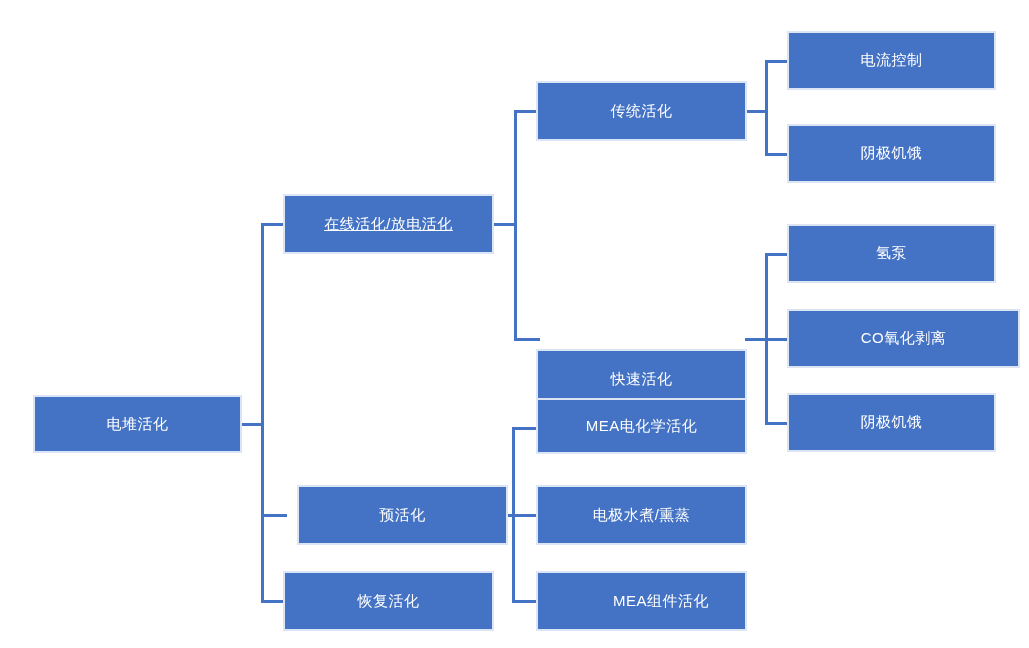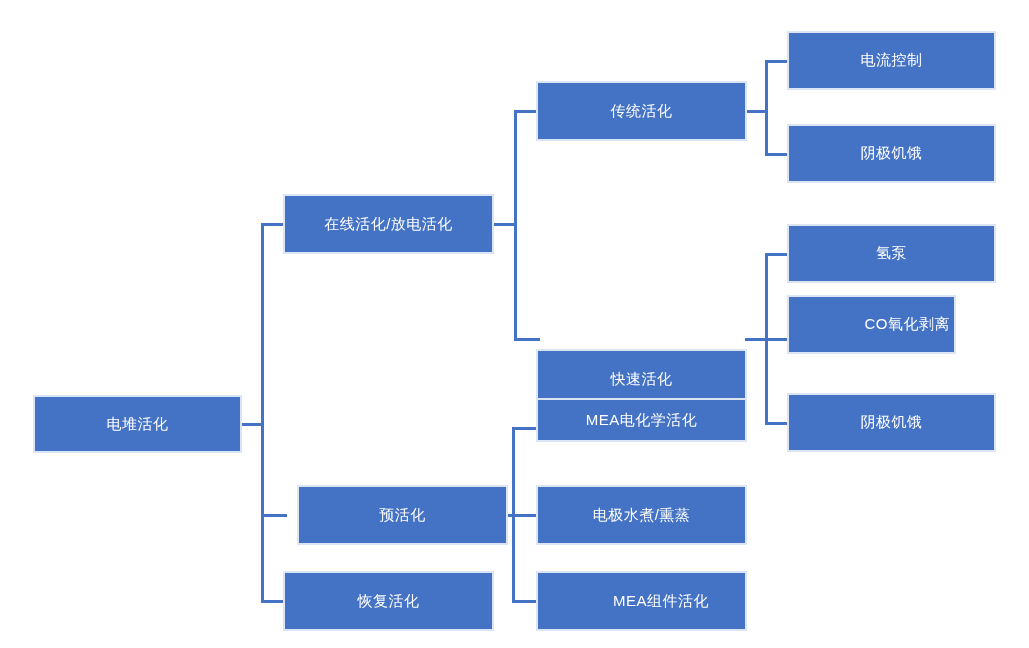--- a/index.html
+++ b/index.html
@@ -65,41 +65,41 @@
   <div class="hline" style="left:492px;top:514px;width:22px;"></div>
   <div class="vline" style="left:512px;top:428px;height:174px;"></div>
   <div class="hline" style="left:512px;top:427px;width:26px;"></div>
   <div class="hline" style="left:512px;top:514px;width:26px;"></div>
   <div class="hline" style="left:512px;top:600px;width:26px;"></div>
 
   <div class="node" style="left:35px;top:397px;width:205px;height:54px;">
     <span>电堆活化</span>
   </div>
 
-  <div class="node" style="left:285px;top:196px;width:207px;height:56px;">
+  <div class="node" style="left:285px;top:196px;width:207px;height:56px;text-decoration:underline;">
     <span>在线活化/放电活化</span>
   </div>
 
   <div class="node" style="left:299px;top:487px;width:207px;height:56px;">
     <span>预活化</span>
   </div>
 
   <div class="node" style="left:285px;top:573px;width:207px;height:56px;">
     <span>恢复活化</span>
   </div>
 
   <div class="node" style="left:538px;top:83px;width:207px;height:56px;">
     <span>传统活化</span>
   </div>
 
   <div class="node" style="left:538px;top:311px;width:207px;height:56px;margin-top:40px;">
     <span>快速活化</span>
   </div>
 
-  <div class="node" style="left:538px;top:400px;width:207px;height:40px;align-items:center;">
+  <div class="node" style="left:538px;top:400px;width:207px;height:52px;align-items:center;">
     <span>MEA电化学活化</span>
   </div>
 
   <div class="node" style="left:538px;top:487px;width:207px;height:56px;">
     <span>电极水煮/熏蒸</span>
   </div>
 
   <div class="node" style="left:538px;top:573px;width:207px;height:56px;padding-left:39px;">
     <span>MEA组件活化</span>
   </div>
@@ -109,21 +109,21 @@
   </div>
 
   <div class="node" style="left:789px;top:126px;width:205px;height:55px;">
     <span>阴极饥饿</span>
   </div>
 
   <div class="node" style="left:789px;top:226px;width:205px;height:55px;">
     <span>氢泵</span>
   </div>
 
-  <div class="node" style="left:789px;top:297px;width:165px;height:55px;justify-content:flex-end;">
+  <div class="node" style="left:789px;top:311px;width:229px;height:55px;">
     <span>CO氧化剥离</span>
   </div>
 
   <div class="node" style="left:789px;top:395px;width:205px;height:55px;">
     <span>阴极饥饿</span>
   </div>
 
 </div>
 
 </body></html>

